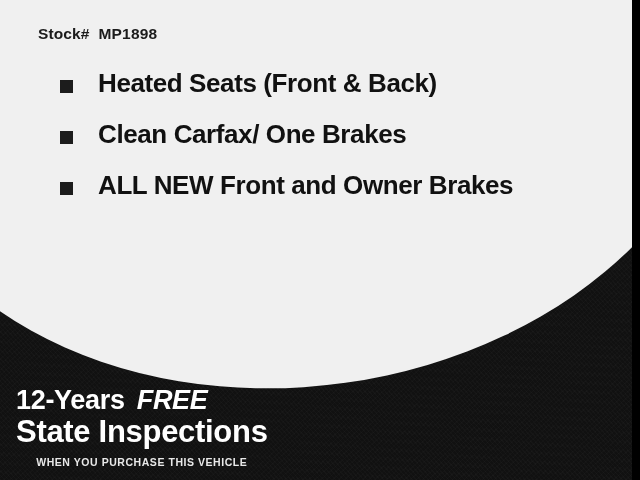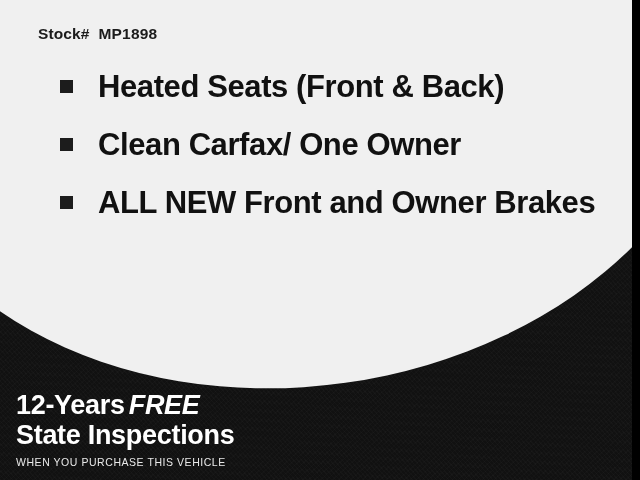--- a/index.html
+++ b/index.html
@@ -64,21 +64,21 @@
   }
   .bullet {
     flex: 0 0 auto;
     width: 13px;
     height: 13px;
     background: #1c1c1c;
     margin-top: 14px;
     margin-right: 25px;
   }
   .feature-text {
-    font-size: 31px;
+    font-size: 26px;
     font-weight: bold;
     line-height: 1.38;
     color: #111111;
     letter-spacing: -0.4px;
   }
 
   
   .promo {
     position: absolute;
     left: 16px;
@@ -87,36 +87,37 @@
   }
   .promo-line1 {
     font-size: 27px;
     font-weight: bold;
     line-height: 1.08;
     letter-spacing: -0.3px;
     white-space: nowrap;
   }
   .promo-line1 .free {
     font-style: italic;
-    margin-left: 4px;
+    margin-left: 12px;
   }
   .promo-line2 {
-    font-size: 27px;
+    font-size: 31px;
     font-weight: bold;
     line-height: 1.12;
     letter-spacing: -0.3px;
     white-space: nowrap;
   }
   .promo-fine {
     margin-top: 6px;
     font-size: 10.5px;
-    font-weight: normal;
+    font-weight: bold;
     letter-spacing: .55px;
     color: #e9e9e9;
     white-space: nowrap;
+    text-align: center;
   }
 </style>
 </head>
 <body>
 
 <div id="slide">
 
   <div class="backdrop"></div>
 
   <svg class="panel-svg" viewBox="0 0 640 480" preserveAspectRatio="none">
@@ -136,21 +137,21 @@
 
   <div class="features">
 
     <div class="feature-row">
       <span class="bullet"></span>
       <span class="feature-text">Heated Seats (Front &amp; Back)</span>
     </div>
 
     <div class="feature-row">
       <span class="bullet"></span>
-      <span class="feature-text">Clean Carfax/ One Owner</span>
+      <span class="feature-text">Clean Carfax/ One Brakes</span>
     </div>
 
     <div class="feature-row">
       <span class="bullet"></span>
       <span class="feature-text">ALL NEW Front and Owner Brakes</span>
     </div>
 
   </div>
 
   <div class="promo">

